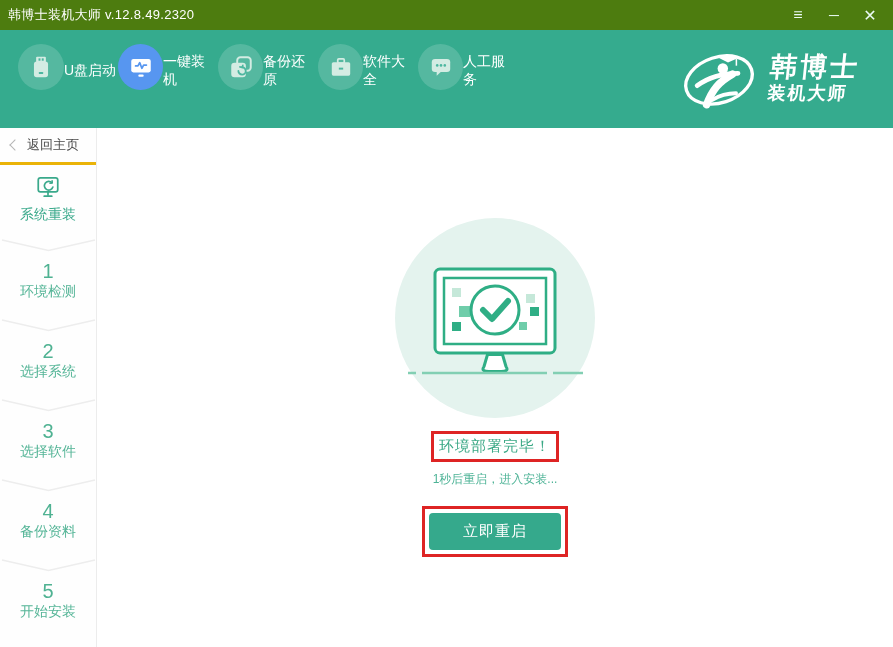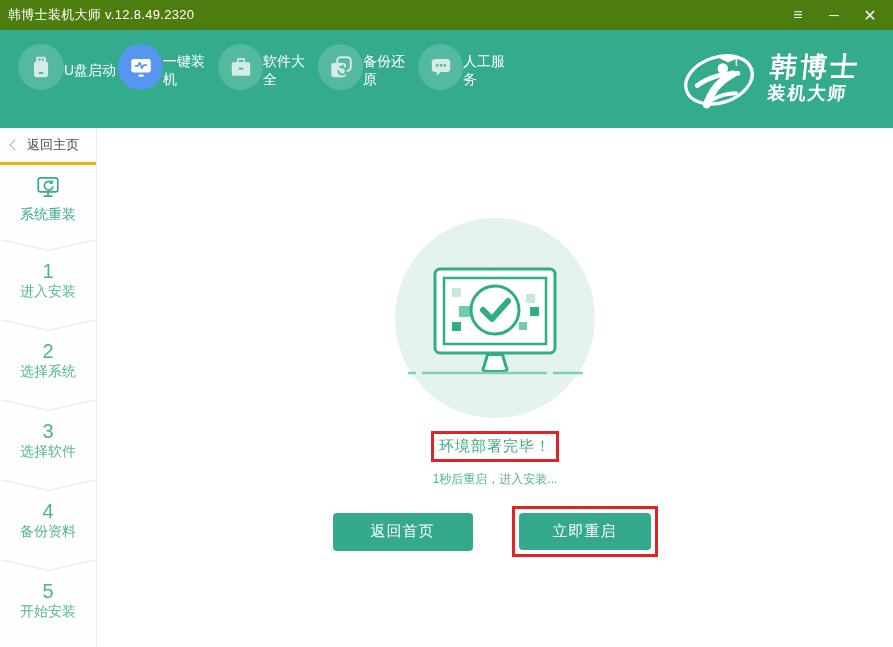--- a/index.html
+++ b/index.html
@@ -87,38 +87,38 @@
           <polyline points="7,11 9.2,11 10.8,8 12.8,13.2 14.4,10.2 17,10.2" fill="none" stroke="#5796f0" stroke-width="1.6" stroke-linecap="round" stroke-linejoin="round"></polyline>
           <rect x="9.5" y="19" width="5" height="2" rx="1" fill="#ffffff"></rect>
         </svg>
       </div>
       <span class="nav-label">一键装机</span>
     </div>
 
     <div class="nav-item">
       <div class="nav-circle">
         <svg width="26" height="26" viewBox="0 0 24 24">
-          <rect x="9" y="4.5" width="6" height="4" rx="1" fill="none" stroke="#d4ece3" stroke-width="1.6"></rect>
-          <rect x="3.5" y="7.5" width="17" height="12.5" rx="1.5" fill="#d4ece3"></rect>
-          <rect x="10" y="12.6" width="4" height="1.8" fill="#4db7a0"></rect>
-        </svg>
-      </div>
-      <span class="nav-label">软件大全</span>
-    </div>
-
-    <div class="nav-item">
-      <div class="nav-circle">
-        <svg width="26" height="26" viewBox="0 0 24 24">
           <rect x="8.5" y="3" width="12.5" height="12.5" rx="3" fill="none" stroke="#d4ece3" stroke-width="1.8"></rect>
           <rect x="3" y="8" width="13.5" height="13.5" rx="3" fill="#d4ece3"></rect>
           <path d="M 13 12.2 a 3.4 3.4 0 1 1 -3.4 3.4" fill="none" stroke="#4db7a0" stroke-width="1.7" stroke-linecap="round"></path>
           <path d="M 13.7 10.4 l -0.6 2 l -2.1 -0.5" fill="none" stroke="#4db7a0" stroke-width="1.5" stroke-linecap="round" stroke-linejoin="round"></path>
         </svg>
       </div>
       <span class="nav-label">备份还原</span>
+    </div>
+
+    <div class="nav-item">
+      <div class="nav-circle">
+        <svg width="26" height="26" viewBox="0 0 24 24">
+          <rect x="9" y="4.5" width="6" height="4" rx="1" fill="none" stroke="#d4ece3" stroke-width="1.6"></rect>
+          <rect x="3.5" y="7.5" width="17" height="12.5" rx="1.5" fill="#d4ece3"></rect>
+          <rect x="10" y="12.6" width="4" height="1.8" fill="#4db7a0"></rect>
+        </svg>
+      </div>
+      <span class="nav-label">软件大全</span>
     </div>
 
     <div class="nav-item">
       <div class="nav-circle">
         <svg width="26" height="26" viewBox="0 0 24 24">
           <rect x="3.5" y="4.5" width="17" height="12" rx="3" fill="#d4ece3"></rect>
           <path d="M8 15.5 l0 4.5 l5 -4.5 Z" fill="#d4ece3"></path>
           <circle cx="8.5" cy="10.5" r="1.2" fill="#4db7a0"></circle>
           <circle cx="12" cy="10.5" r="1.2" fill="#4db7a0"></circle>
           <circle cx="15.5" cy="10.5" r="1.2" fill="#4db7a0"></circle>
@@ -161,21 +161,21 @@
           <path d="M12 16.5 v2.5 M8.5 20.5 h7" stroke="#3aa98b" stroke-width="1.6" fill="none" stroke-linecap="round"></path>
         </svg>
         <div class="label">系统重装</div>
       </div>
 
       <svg class="sep" width="97" height="14">
           <polyline points="2,2 48.5,12.5 95,2" fill="none" stroke="#ededed" stroke-width="1.5"></polyline>
         </svg>
       <div class="step">
         <div class="num">1</div>
-        <div class="label">进入安装</div>
+        <div class="label">环境检测</div>
       </div>
 
       <svg class="sep" width="97" height="14">
           <polyline points="2,2 48.5,12.5 95,2" fill="none" stroke="#ededed" stroke-width="1.5"></polyline>
         </svg>
       <div class="step">
         <div class="num">2</div>
         <div class="label">选择系统</div>
       </div>
 
@@ -226,21 +226,20 @@
         </g>
       </svg>
 
       <div class="status-box">
         <span class="status-title">环境部署完毕！</span>
       </div>
 
       <div class="countdown">1秒后重启，进入安装...</div>
 
       <div class="btn-row">
-        <button class="btn">返回首页</button>
         <div class="annot-box">
           <button class="btn restart">立即重启</button>
         </div>
       </div>
 
     </main>
   </div>
 </div>
 
 </body></html>

